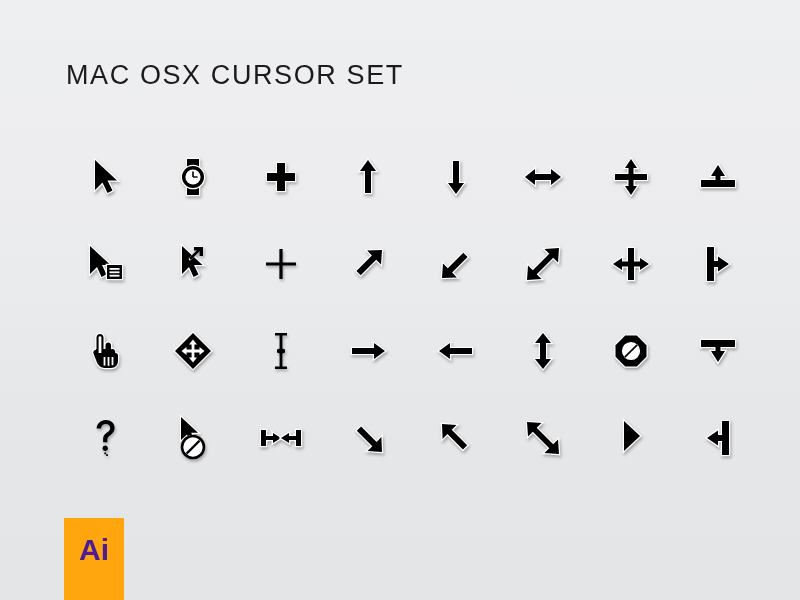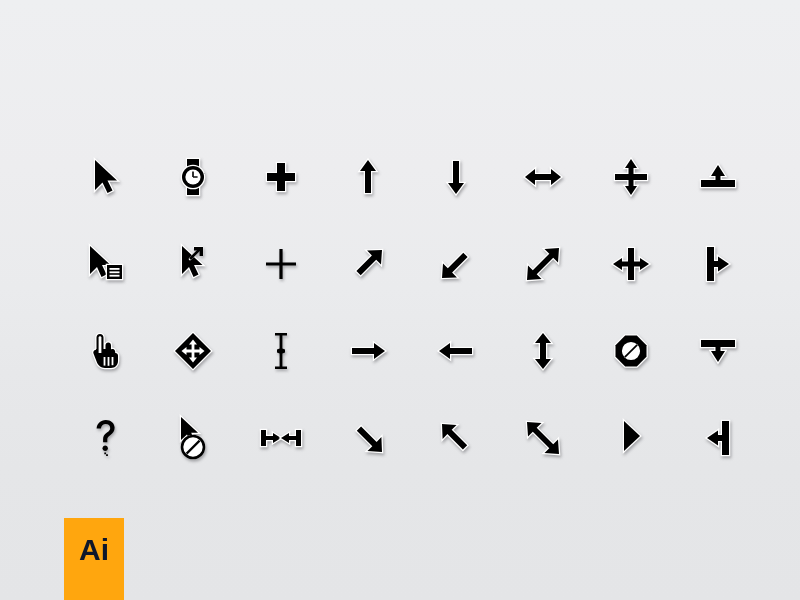--- a/index.html
+++ b/index.html
@@ -86,29 +86,30 @@
     align-items: flex-start;
     justify-content: center;
     padding-top: 17px;
     box-sizing: border-box;
   }
   #ai-badge .ai-text {
     font-family: "Liberation Sans", sans-serif;
     font-size: 30px;
     line-height: 30px;
     font-weight: 700;
-    color: #0f172a;
+    color: #4c1d95;
     letter-spacing: 0px;
   }
 </style>
 </head>
 <body>
 
 <div id="page">
 
+  <div id="title">MAC OSX CURSOR SET</div>
 
   <div id="grid">
 
     <div class="cell" title="Arrow Pointer">
       <svg class="cur" width="34" height="42" viewBox="0 0 34 42">
         <path class="rim" d="M6,4 L6,34 L13.5,26.5 L18.5,37 L23.5,34.5 L18.5,24.5 L28,24.5 Z"></path>
         <path class="ink" d="M6,4 L6,34 L13.5,26.5 L18.5,37 L23.5,34.5 L18.5,24.5 L28,24.5 Z"></path>
       </svg>
     </div>
 

